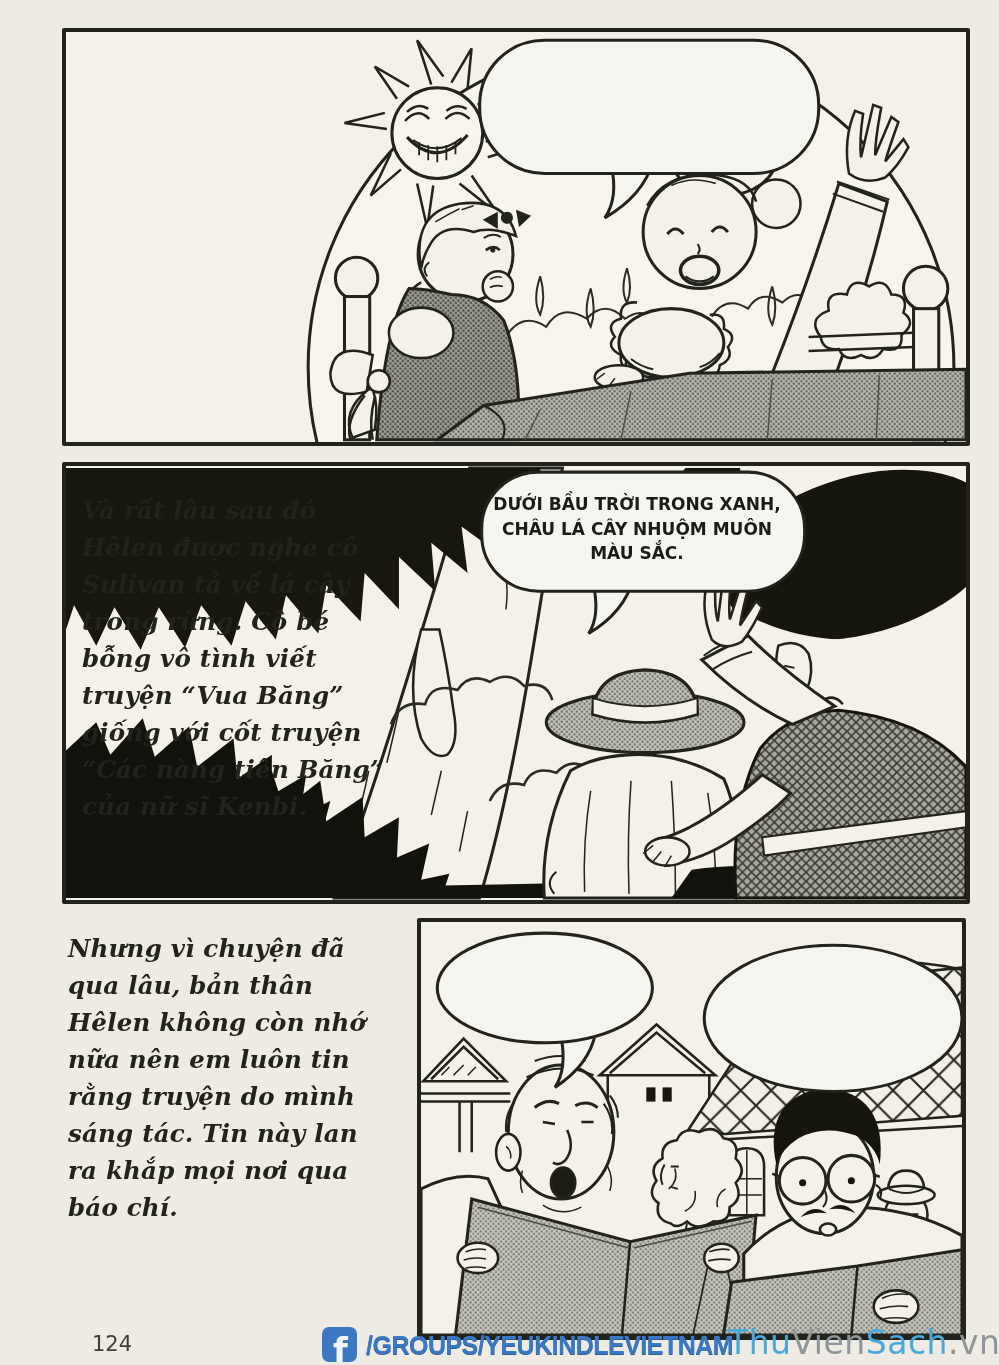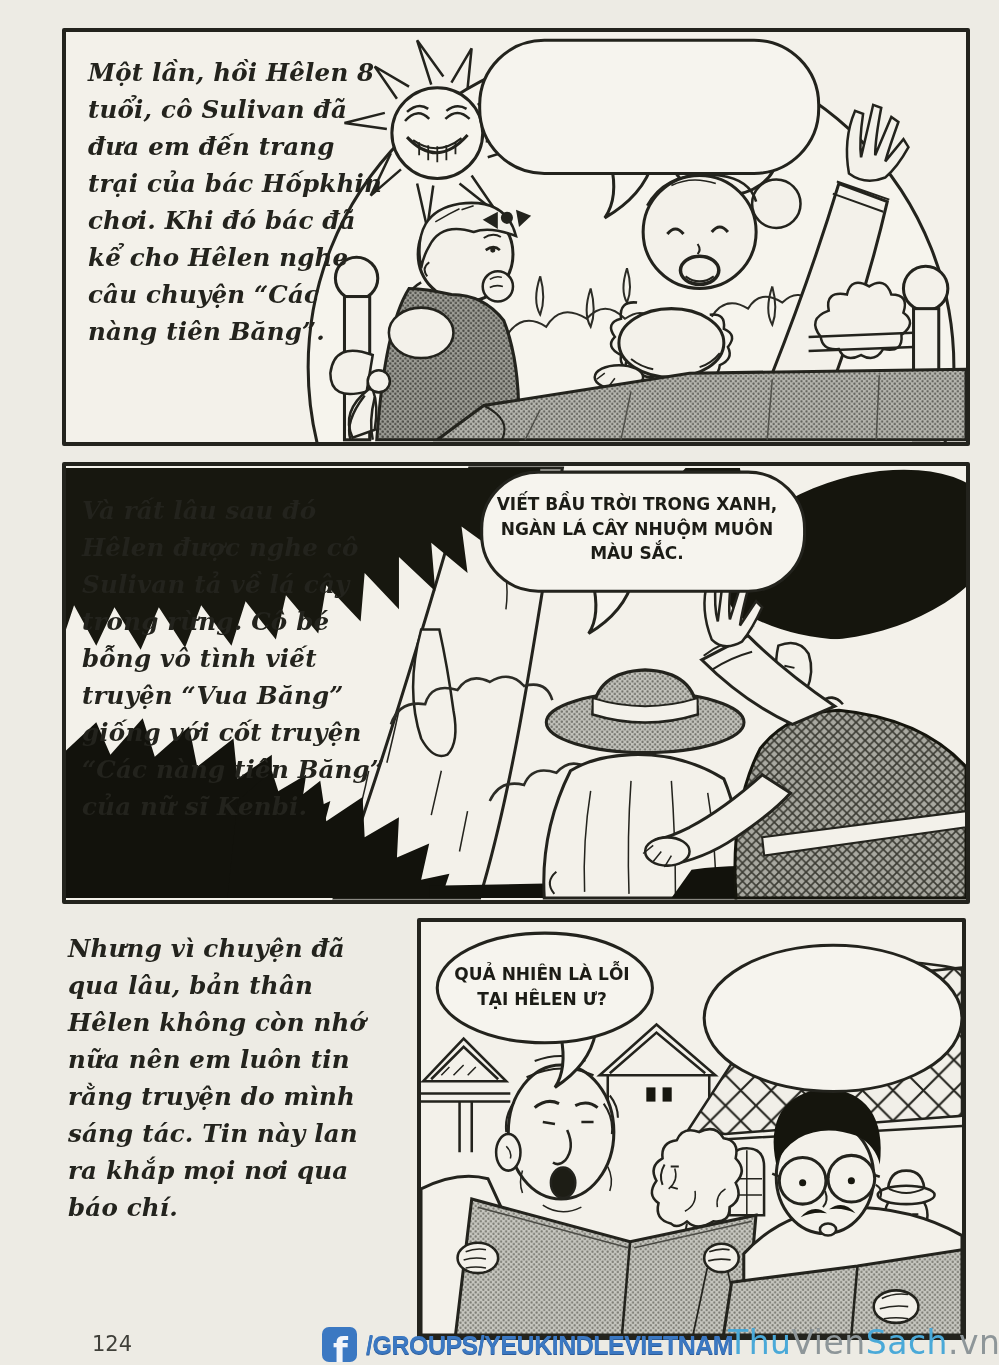--- a/index.html
+++ b/index.html
@@ -138,21 +138,20 @@
         <path d="M368,402 L414,368 L618,336 L892,332 L892,402 Z" fill="url(#p1cloth)" stroke="#23231d" stroke-width="3"></path>
         <path d="M470,372 L455,402 M560,354 L550,402 M700,342 L695,402 M806,338 L803,402" stroke="#51514b" stroke-width="1.5" fill="none"></path>
         <path d="M414,368 Q442,382 432,402" stroke="#23231d" stroke-width="2" fill="none"></path>
       </g>
 
       <g>
         <path d="M540,128 Q548,162 534,182 Q572,160 582,126 Z" fill="#f6f4ee" stroke="#23231d" stroke-width="3"></path>
         <rect x="410" y="6" width="336" height="132" rx="64" fill="#f6f4ee" stroke="#23231d" stroke-width="3"></rect>
       </g>
     </svg>
-    <div class="narration n1">Một lần, hồi Hêlen 8 tuổi, cô Sulivan đã đưa em đến trang trại của bác Hốpkhin chơi. Khi đó bác đã kể cho Hêlen nghe câu chuyện “Các nàng tiên Băng”.</div>
   </section>
 
   <section class="panel" id="panel2">
     <svg viewBox="0 0 892 426">
       <defs>
         <pattern id="p2hat" width="5" height="5" patternUnits="userSpaceOnUse">
           <rect width="5" height="5" fill="#c2c2bb"></rect>
           <circle cx="1.4" cy="1.4" r="1.1" fill="#6f6f68"></circle>
           <circle cx="3.9" cy="3.9" r="1.1" fill="#6f6f68"></circle>
         </pattern>
@@ -208,21 +207,21 @@
         <path d="M690,304 Q652,338 618,356 Q598,366 586,368 L594,394 Q632,388 664,366 Q700,342 718,322 Z" fill="#f3f1ea" stroke="#23231d" stroke-width="3"></path>
         <ellipse cx="596" cy="380" rx="22" ry="14" fill="#f3f1ea" stroke="#23231d" stroke-width="2.5"></ellipse>
         <path d="M582,374 l-10,8 M590,380 l-8,10 M600,384 l-6,10" stroke="#23231d" stroke-width="1.5" fill="none"></path>
       </g>
 
       <g>
         <path d="M522,112 Q530,146 518,164 Q554,142 562,110 Z" fill="#f6f4ee" stroke="#23231d" stroke-width="3"></path>
         <rect x="412" y="4" width="320" height="118" rx="56" fill="#f6f4ee" stroke="#23231d" stroke-width="3"></rect>
       </g>
     </svg>
-    <div class="bubble-text bt2">VIẾT BẦU TRỜI TRONG XANH, NGÀN LÁ CÂY NHUỘM MUÔN MÀU SẮC.</div>
+    <div class="bubble-text bt2">DƯỚI BẦU TRỜI TRONG XANH, CHÂU LÁ CÂY NHUỘM MUÔN MÀU SẮC.</div>
     <div class="narration n2">Và rất lâu sau đó Hêlen được nghe cô Sulivan tả về lá cây trong rừng. Cô bé bỗng vô tình viết truyện “Vua Băng” giống với cốt truyện “Các nàng tiên Băng” của nữ sĩ Kenbi.</div>
   </section>
 
   <div class="narration n3">Nhưng vì chuyện đã qua lâu, bản thân Hêlen không còn nhớ nữa nên em luôn tin rằng truyện do mình sáng tác. Tin này lan ra khắp mọi nơi qua báo chí.</div>
 
   <section class="panel" id="panel3">
     <svg viewBox="0 0 533 406">
       <defs>
         <pattern id="p3news" width="5" height="5" patternUnits="userSpaceOnUse">
           <rect width="5" height="5" fill="#c6c6bf"></rect>
@@ -311,21 +310,20 @@
       </g>
 
       <g>
         <path d="M138,112 Q144,144 132,162 Q166,140 172,108 Z" fill="#f6f4ee" stroke="#23231d" stroke-width="3"></path>
         <ellipse cx="122" cy="64" rx="106" ry="54" fill="#f6f4ee" stroke="#23231d" stroke-width="3"></ellipse>
       </g>
       <g>
         <ellipse cx="406" cy="94" rx="127" ry="72" fill="#f6f4ee" stroke="#23231d" stroke-width="3"></ellipse>
       </g>
     </svg>
-    <div class="bubble-text bt3">QUẢ NHIÊN LÀ LỖI TẠI HÊLEN Ư?</div>
   </section>
 
   <div class="footer-item page-number">124</div>
 
   <div class="footer-item fb-badge">
     <span>f</span>
   </div>
   <div class="footer-item site-logo">
     <span class="c1">Thu</span><span class="c2">Vien</span><span class="c1">Sach</span><span class="c2">.vn</span>
   </div>

